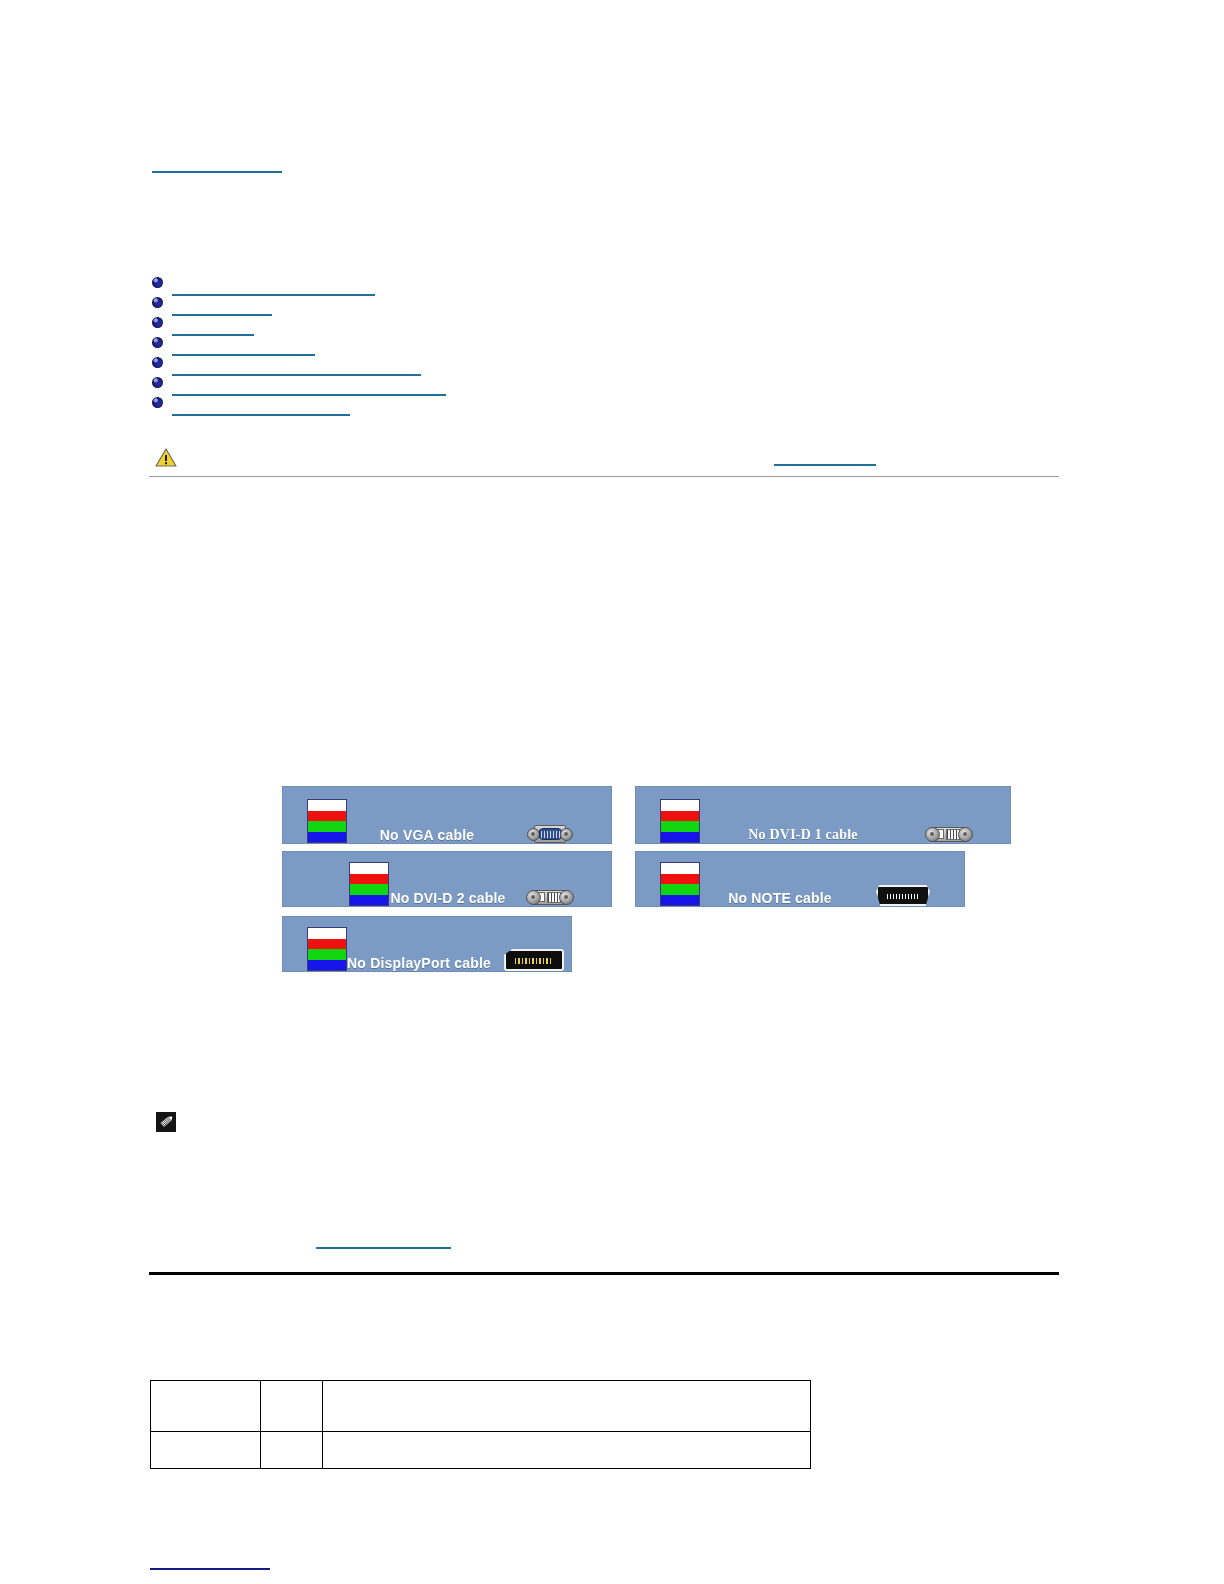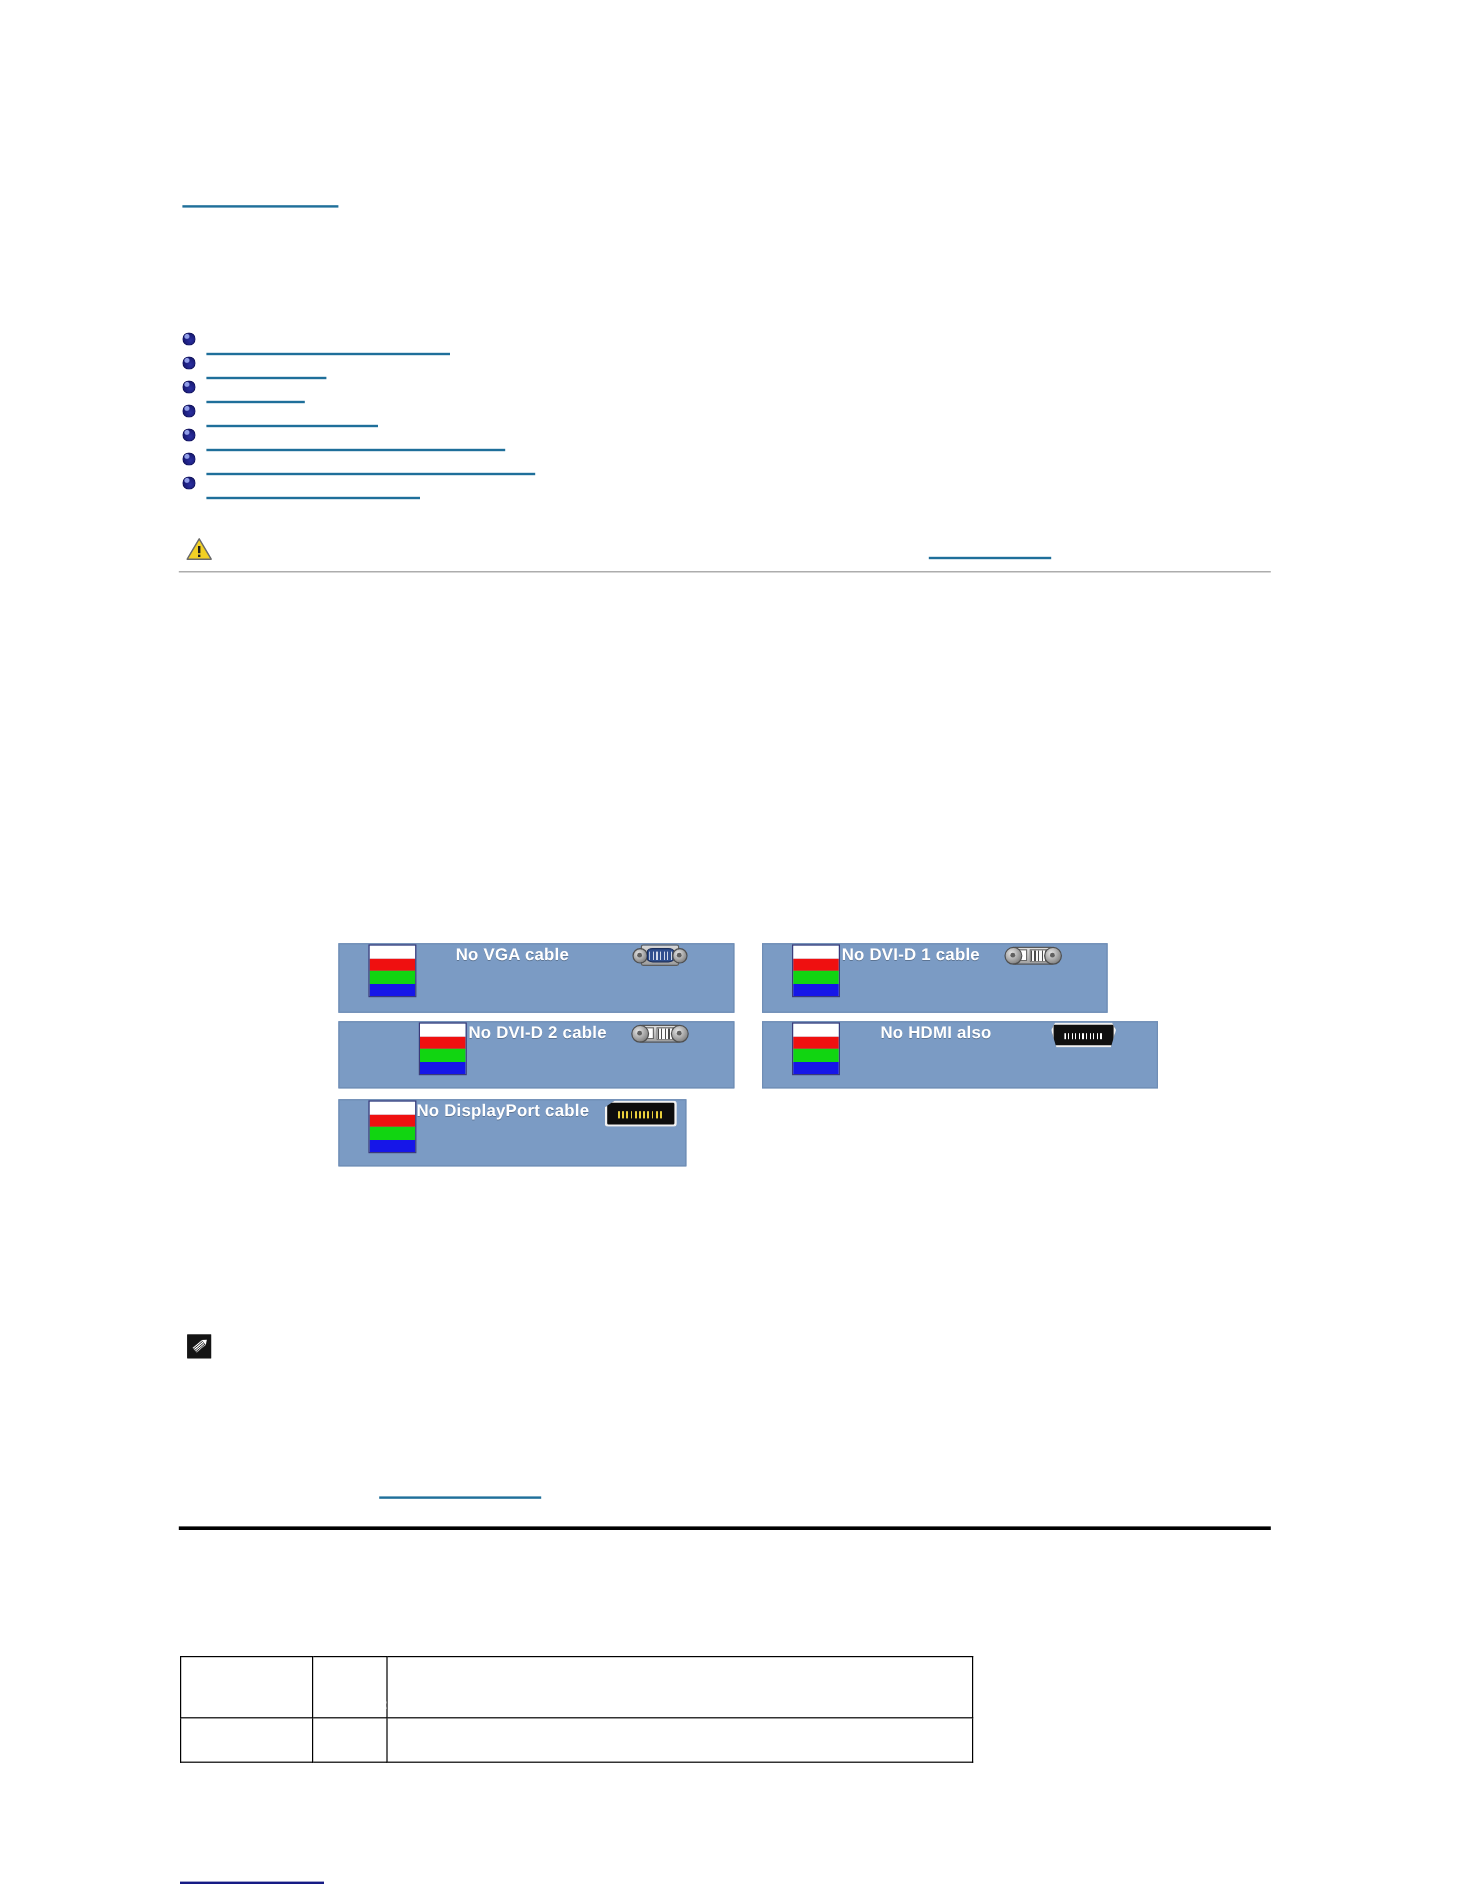--- a/index.html
+++ b/index.html
@@ -134,21 +134,21 @@
     font-size: 13px;
     line-height: 18px;
   }
 
   
   .dialog {
     position: absolute;
     background: #7b9bc4;
     border: 1px solid #6f8db5;
     display: flex;
-    align-items: flex-start;
+    align-items: flex-end;
     box-sizing: border-box;
   }
   .colorbar {
     width: 38px;
     height: 42px;
     margin-left: 24px;
     flex: 0 0 auto;
     border: 1px solid #3a3a7a;
     display: flex;
     flex-direction: column;
@@ -431,21 +431,21 @@
     <div class="conn-vga">
       <span class="post l"></span>
       <div class="shell">
           <div class="dsub"></div>
         </div>
       <span class="post r"></span>
     </div>
   </div>
 </div>
 
-<div class="dialog" style="left:635px; top:786px; width:288px; height:58px;">
+<div class="dialog" style="left:635px; top:786px; width:376px; height:58px;font-family:Liberation Serif, serif;">
   <div class="colorbar">
     <i class="cb-white"></i>
       <i class="cb-red"></i>
       <i class="cb-green"></i>
       <i class="cb-blue"></i>
   </div>
   <div class="dialog-label">No DVI-D 1 cable</div>
   <div class="conn-slot">
     <div class="conn-dvi">
       <span class="post l"></span>
@@ -478,21 +478,21 @@
   </div>
 </div>
 
 <div class="dialog" style="left:635px; top:851px; width:330px; height:56px;">
   <div class="colorbar">
     <i class="cb-white"></i>
       <i class="cb-red"></i>
       <i class="cb-green"></i>
       <i class="cb-blue"></i>
   </div>
-  <div class="dialog-label">No HDMI also</div>
+  <div class="dialog-label">No NOTE cable</div>
   <div class="conn-slot">
     <div class="conn-hdmi"></div>
   </div>
 </div>
 
 <div class="dialog" style="left:282px; top:916px; width:290px; height:56px;">
   <div class="colorbar">
     <i class="cb-white"></i>
       <i class="cb-red"></i>
       <i class="cb-green"></i>

